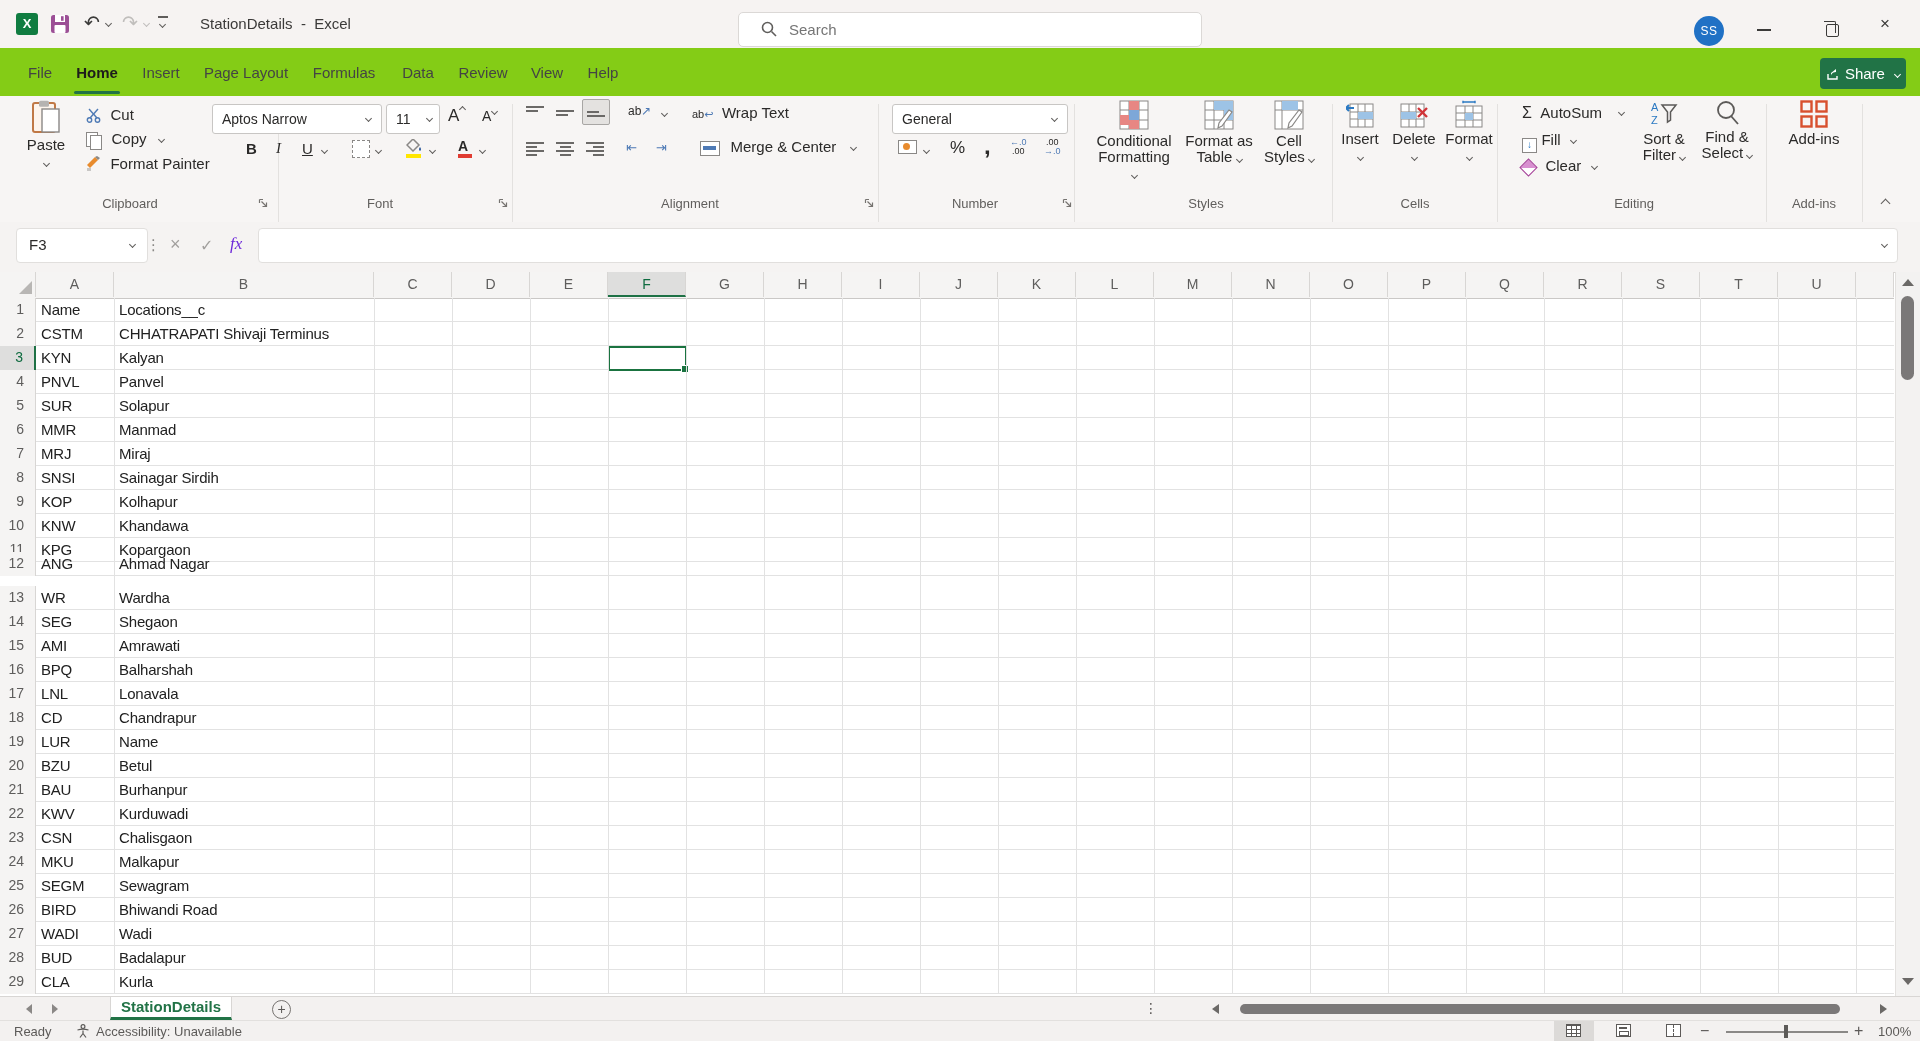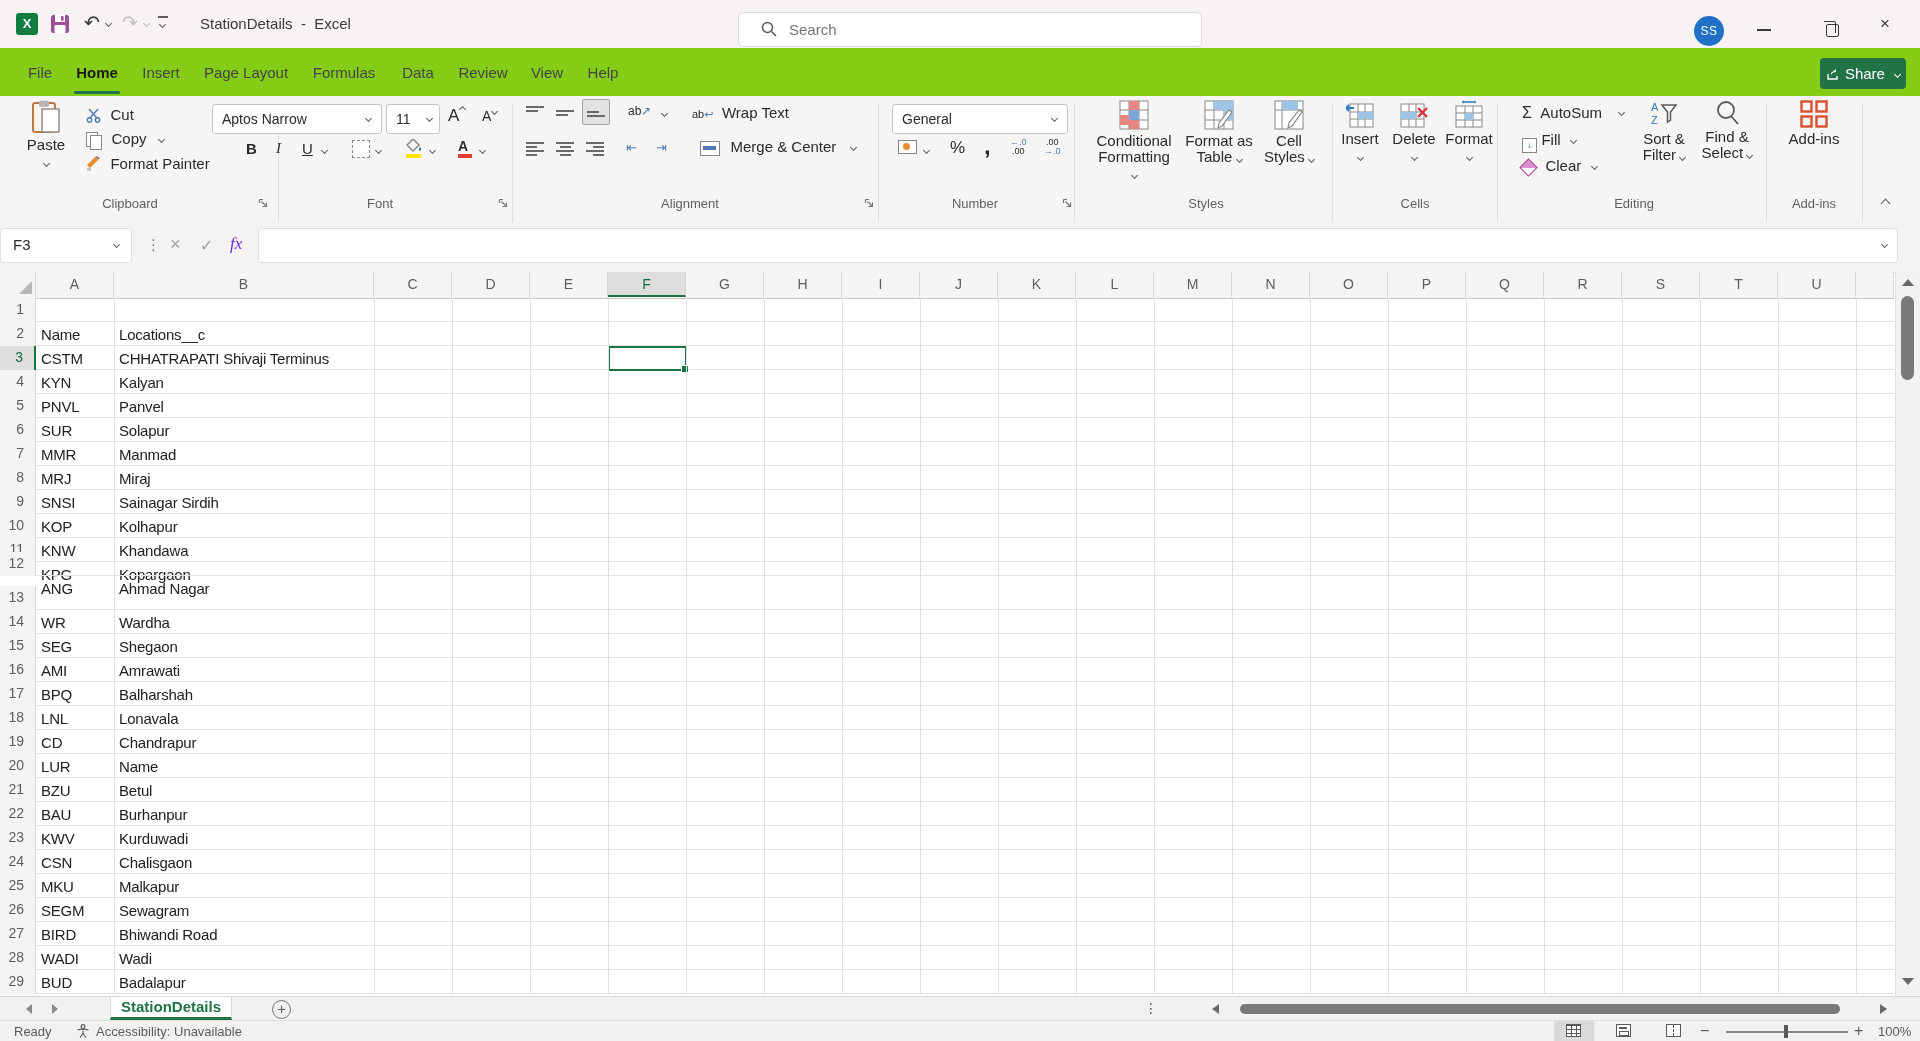--- a/index.html
+++ b/index.html
@@ -42,39 +42,39 @@
   .launcher{position:absolute;top:102px;width:10px;height:10px;}
   .rbtxt{font-size:15px;color:#2b2a29;white-space:nowrap;}
   .bigbtn{position:absolute;top:4px;text-align:center;font-size:15px;color:#2b2a29;line-height:16px;}
   .combo{position:absolute;background:#fff;border:1px solid #c8c6c4;border-radius:3px;font-size:14px;color:#2b2a29;}
   .bars span{display:block;height:2px;background:#6b6967;margin:2px 0;}
   .minigrid{display:inline-block;border:1px solid #8a8886;background:#fff;}
   .fontbtn{font-size:15px;color:#2b2a29;}
   .yellowbar{position:absolute;left:0;bottom:0;width:15px;height:4px;background:#ffe600;}
   .redbar{position:absolute;left:0;bottom:0;width:14px;height:4px;background:#e03c32;}
   
-  #namebox{left:0;top:6px;width:130px;height:33px;background:#fff;border:1px solid #e1dfdd;border-radius:4px;
+  #namebox{left:16px;top:6px;width:130px;height:33px;background:#fff;border:1px solid #e1dfdd;border-radius:4px;
            font-size:15px;color:#2b2a29;}
   #fxinput{left:258px;top:6px;width:1638px;height:33px;background:#fff;border:1px solid #e1dfdd;border-radius:4px;}
   .fbtn{font-size:16px;color:#a19f9d;}
   
   #grid{left:0;top:272px;width:1894px;height:724px;background:#fff;}
   #col-headers{position:absolute;left:0;top:0;width:1894px;height:26px;background:#f5f4f3;border-bottom:1px solid #cac8c6;}
   .ch{position:absolute;top:0;height:25px;line-height:25px;text-align:center;font-size:14px;color:#5e5d5c;
       border-right:1px solid #d8d6d4;box-sizing:border-box;background:#f5f4f3;}
   .ch.sel{background:#dededd;color:#0e6b3f;border-bottom:2px solid #1e7145;}
   #corner{position:absolute;left:0;top:0;width:36px;height:25px;background:#f5f4f3;border-right:1px solid #d8d6d4;box-sizing:border-box;}
   #corner:after{content:"";position:absolute;right:3px;bottom:3px;width:0;height:0;
                 border-left:13px solid transparent;border-bottom:13px solid #b8b6b4;}
   .grow{position:absolute;left:0;width:1894px;height:24px;border-bottom:1px solid #e2e2e2;box-sizing:border-box;}
   .rn{position:absolute;left:0;top:0;width:36px;height:24px;background:#f5f4f3;border-right:1px solid #d8d6d4;
       box-sizing:border-box;font-size:14px;color:#5e5d5c;text-align:right;padding-right:11px;line-height:23px;}
   .rn.sel{background:#dededd;color:#0e6b3f;border-right:2px solid #1e7145;}
   .cval{position:absolute;top:0;height:24px;line-height:23px;font-size:15px;color:#212121;
-        padding-left:5px;white-space:nowrap;letter-spacing:-0.2px;margin-top:25px;}
+        padding-left:5px;white-space:nowrap;letter-spacing:-0.2px;}
   .vline{position:absolute;top:26px;width:1px;height:696px;background:#e2e2e2;}
   #selbox{position:absolute;border:2px solid #1a7340;background:transparent;box-sizing:border-box;}
   #selbox:after{content:"";position:absolute;right:-4px;bottom:-4px;width:6px;height:6px;background:#1a7340;border:1.5px solid #fff;}
   
   #vscroll{left:1895px;top:272px;width:25px;height:724px;background:#f3f2f1;border-left:1px solid #e3e1df;}
   .tri{width:0;height:0;}
   #vthumb{position:absolute;left:5px;top:24px;width:13px;height:84px;background:#7a7878;border-radius:7px;}
   #hthumb{position:absolute;left:1240px;top:7px;width:600px;height:10px;background:#7a7878;border-radius:5px;}
   
   #sheettab{position:absolute;left:110px;top:0;width:122px;height:23px;background:#fff;border-left:1px solid #d8d6d4;

